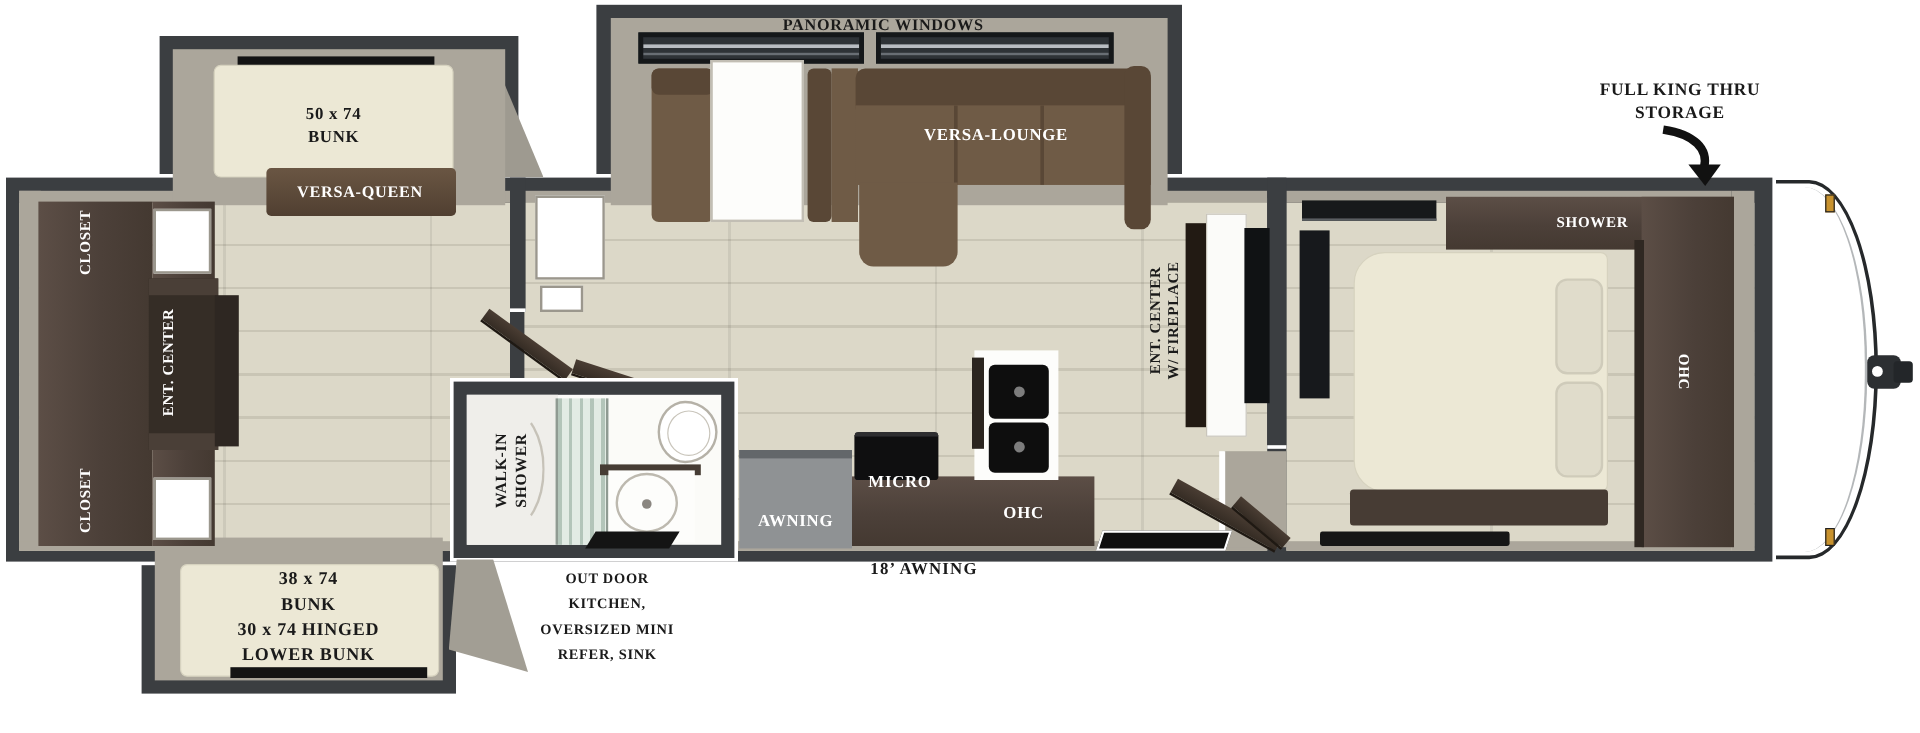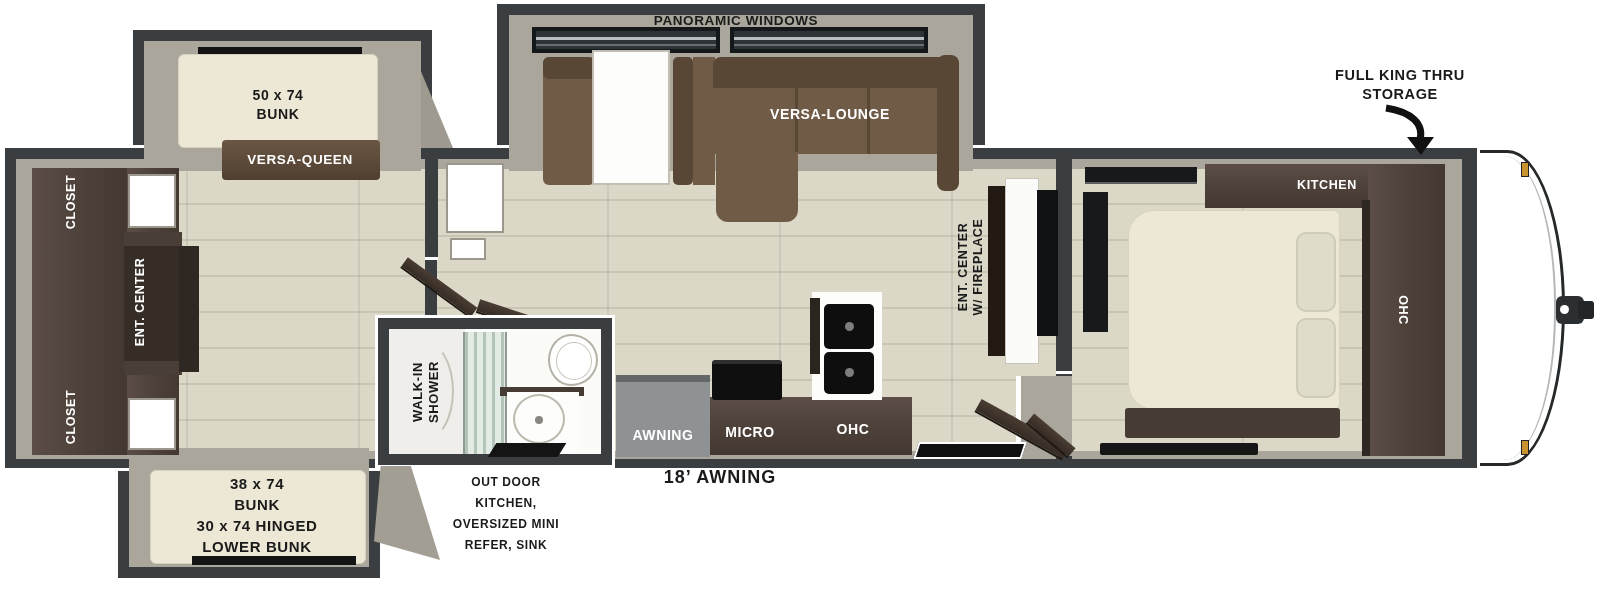--- a/index.html
+++ b/index.html
@@ -1,17 +1,17 @@
 <!DOCTYPE html>
 <html style="--wall: #3b3e41; --lining: #aba69b; --floor: #dcd8c8; --floor-seam: #c9c5b5; --cabinet-dark: #4c4039; --cabinet-darker: #352d26; --sofa: #6f5b46; --sofa-dark: #594736; --bed: #ece8d5; --pillow: #e0dccb; --fridge: #8f9294; --counter-white: #fdfdfb; --sink-black: #0e0e0e; --flame: #ef9b12; --glass: #e2ebe4; --label-dark: #1a1a1a; --label-light: #ffffff; --cap-white: #ffffff; --marker-amber: #c8922e;"><head>
 <meta charset="utf-8">
 <style>
   html,body{margin:0;padding:0;background:#ffffff;}
   #stage{position:relative;width:1600px;height:611px;background:#fff;overflow:hidden;
-         font-family:Liberation Sans, sans-serif;}
+         font-family:Liberation Serif, serif;}
   .a{position:absolute;}
   .lbl{position:absolute;font-weight:bold;text-align:center;white-space:pre-line;
        letter-spacing:.6px;line-height:1.3;}
   .ld{color:var(--label-dark);}
   .lw{color:var(--label-light);}
   .vccw{transform:rotate(-90deg);}
   .vcw{transform:rotate(90deg);}
   .wallbox{background:var(--wall);box-shadow:0 0 0 3px #ffffff;}
   .floor{background:
      repeating-linear-gradient(90deg, rgba(0,0,0,0) 0 170px, rgba(0,0,0,0.07) 170px 172px),
@@ -182,26 +182,26 @@
 BUNK
 30 x 74 HINGED
 LOWER BUNK</div>
   <div class="lbl ld vccw" style="left:377px;top:375px;width:100px;height:34px;font-size:13px;line-height:16px;">WALK-IN
 SHOWER</div>
   <div class="lbl ld" style="left:416px;top:472px;width:180px;font-size:12px;line-height:21px;">OUT DOOR
 KITCHEN,
 OVERSIZED MINI
 REFER, SINK</div>
   <div class="lbl lw" style="left:613px;top:426px;width:100px;font-size:14px;">AWNING</div>
-  <div class="lbl lw" style="left:702px;top:423px;width:96px;font-size:14px;">MICRO</div>
+  <div class="lbl lw" style="left:702px;top:394px;width:96px;font-size:14px;">MICRO</div>
   <div class="lbl lw" style="left:805px;top:420px;width:96px;font-size:14px;">OHC</div>
-  <div class="lbl ld" style="left:640px;top:466px;width:160px;font-size:18px;letter-spacing:1px;">18’ AWNING</div>
+  <div class="lbl ld" style="left:690px;top:466px;width:160px;font-size:14px;letter-spacing:1px;">18’ AWNING</div>
   <div class="lbl ld vccw" style="left:912px;top:251px;width:120px;height:32px;font-size:12.5px;line-height:15px;">ENT. CENTER
 W/ FIREPLACE</div>
-  <div class="lbl lw" style="left:1277px;top:177px;width:100px;font-size:12.5px;">KITCHEN</div>
+  <div class="lbl lw" style="left:1277px;top:177px;width:100px;font-size:12.5px;">SHOWER</div>
   <div class="lbl lw vcw" style="left:1373px;top:302px;width:60px;height:16px;font-size:12.5px;">OHC</div>
   <div class="lbl ld" style="left:1310px;top:66px;width:180px;font-size:14.5px;line-height:19px;">FULL KING THRU
 STORAGE</div>
 
   <div class="a" style="left:1378px;top:104px;width:64px;height:52px;">
     <svg width="64" height="52" viewBox="0 0 64 52">
       <path d="M8,4 C34,8 46,20 42,36" fill="none" stroke="#111111" stroke-width="7"></path>
       <polygon points="29,33 56,33 43,51" fill="#111111"></polygon>
     </svg>
   </div>

